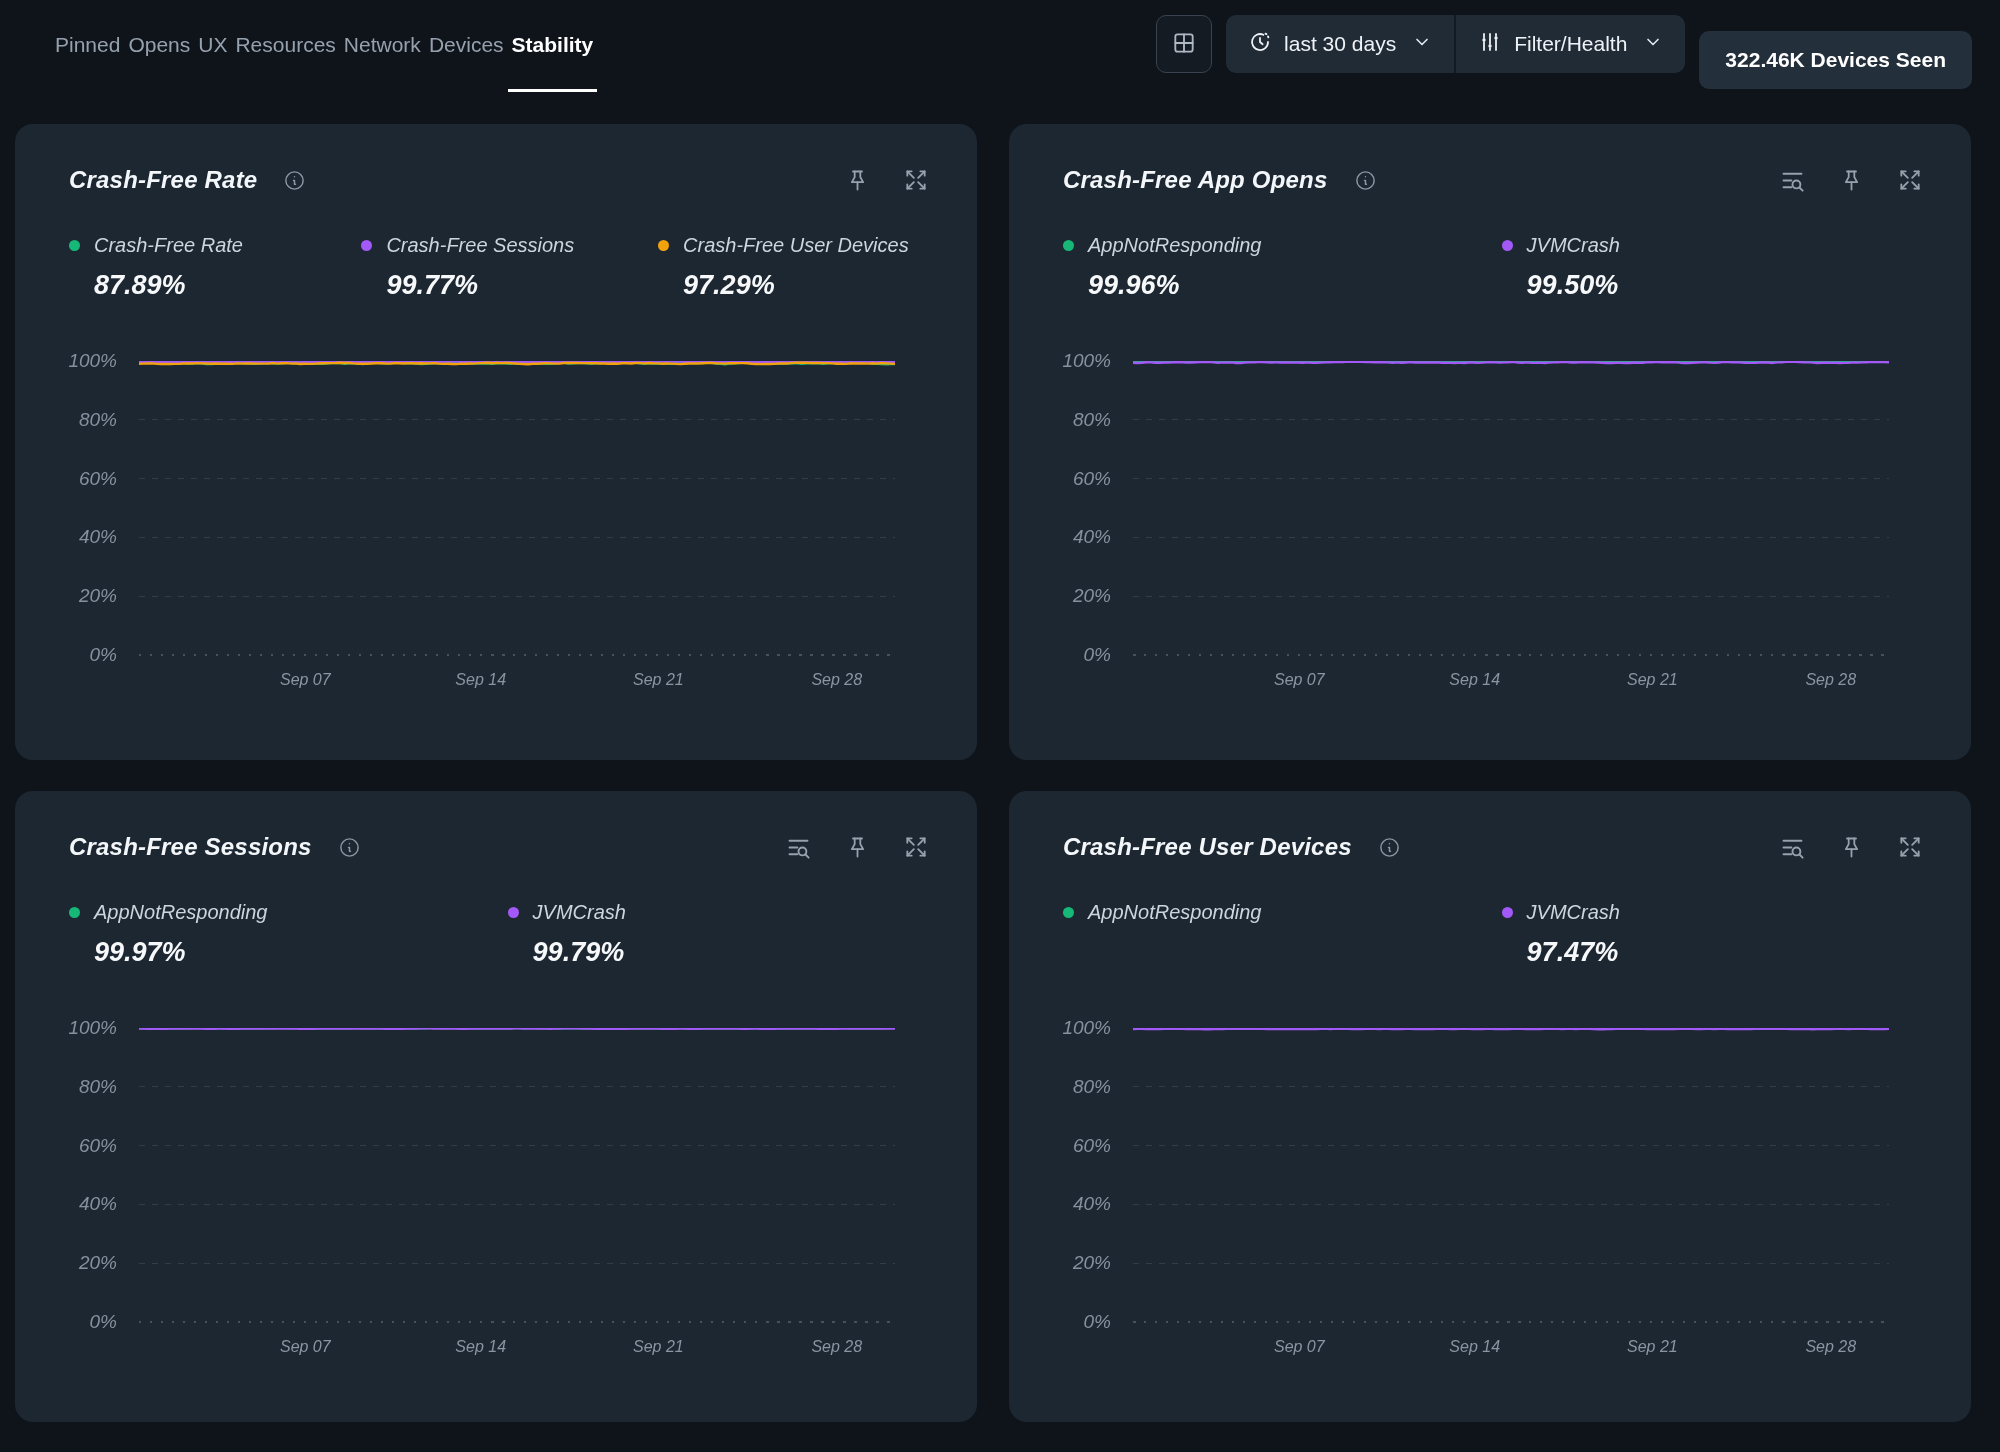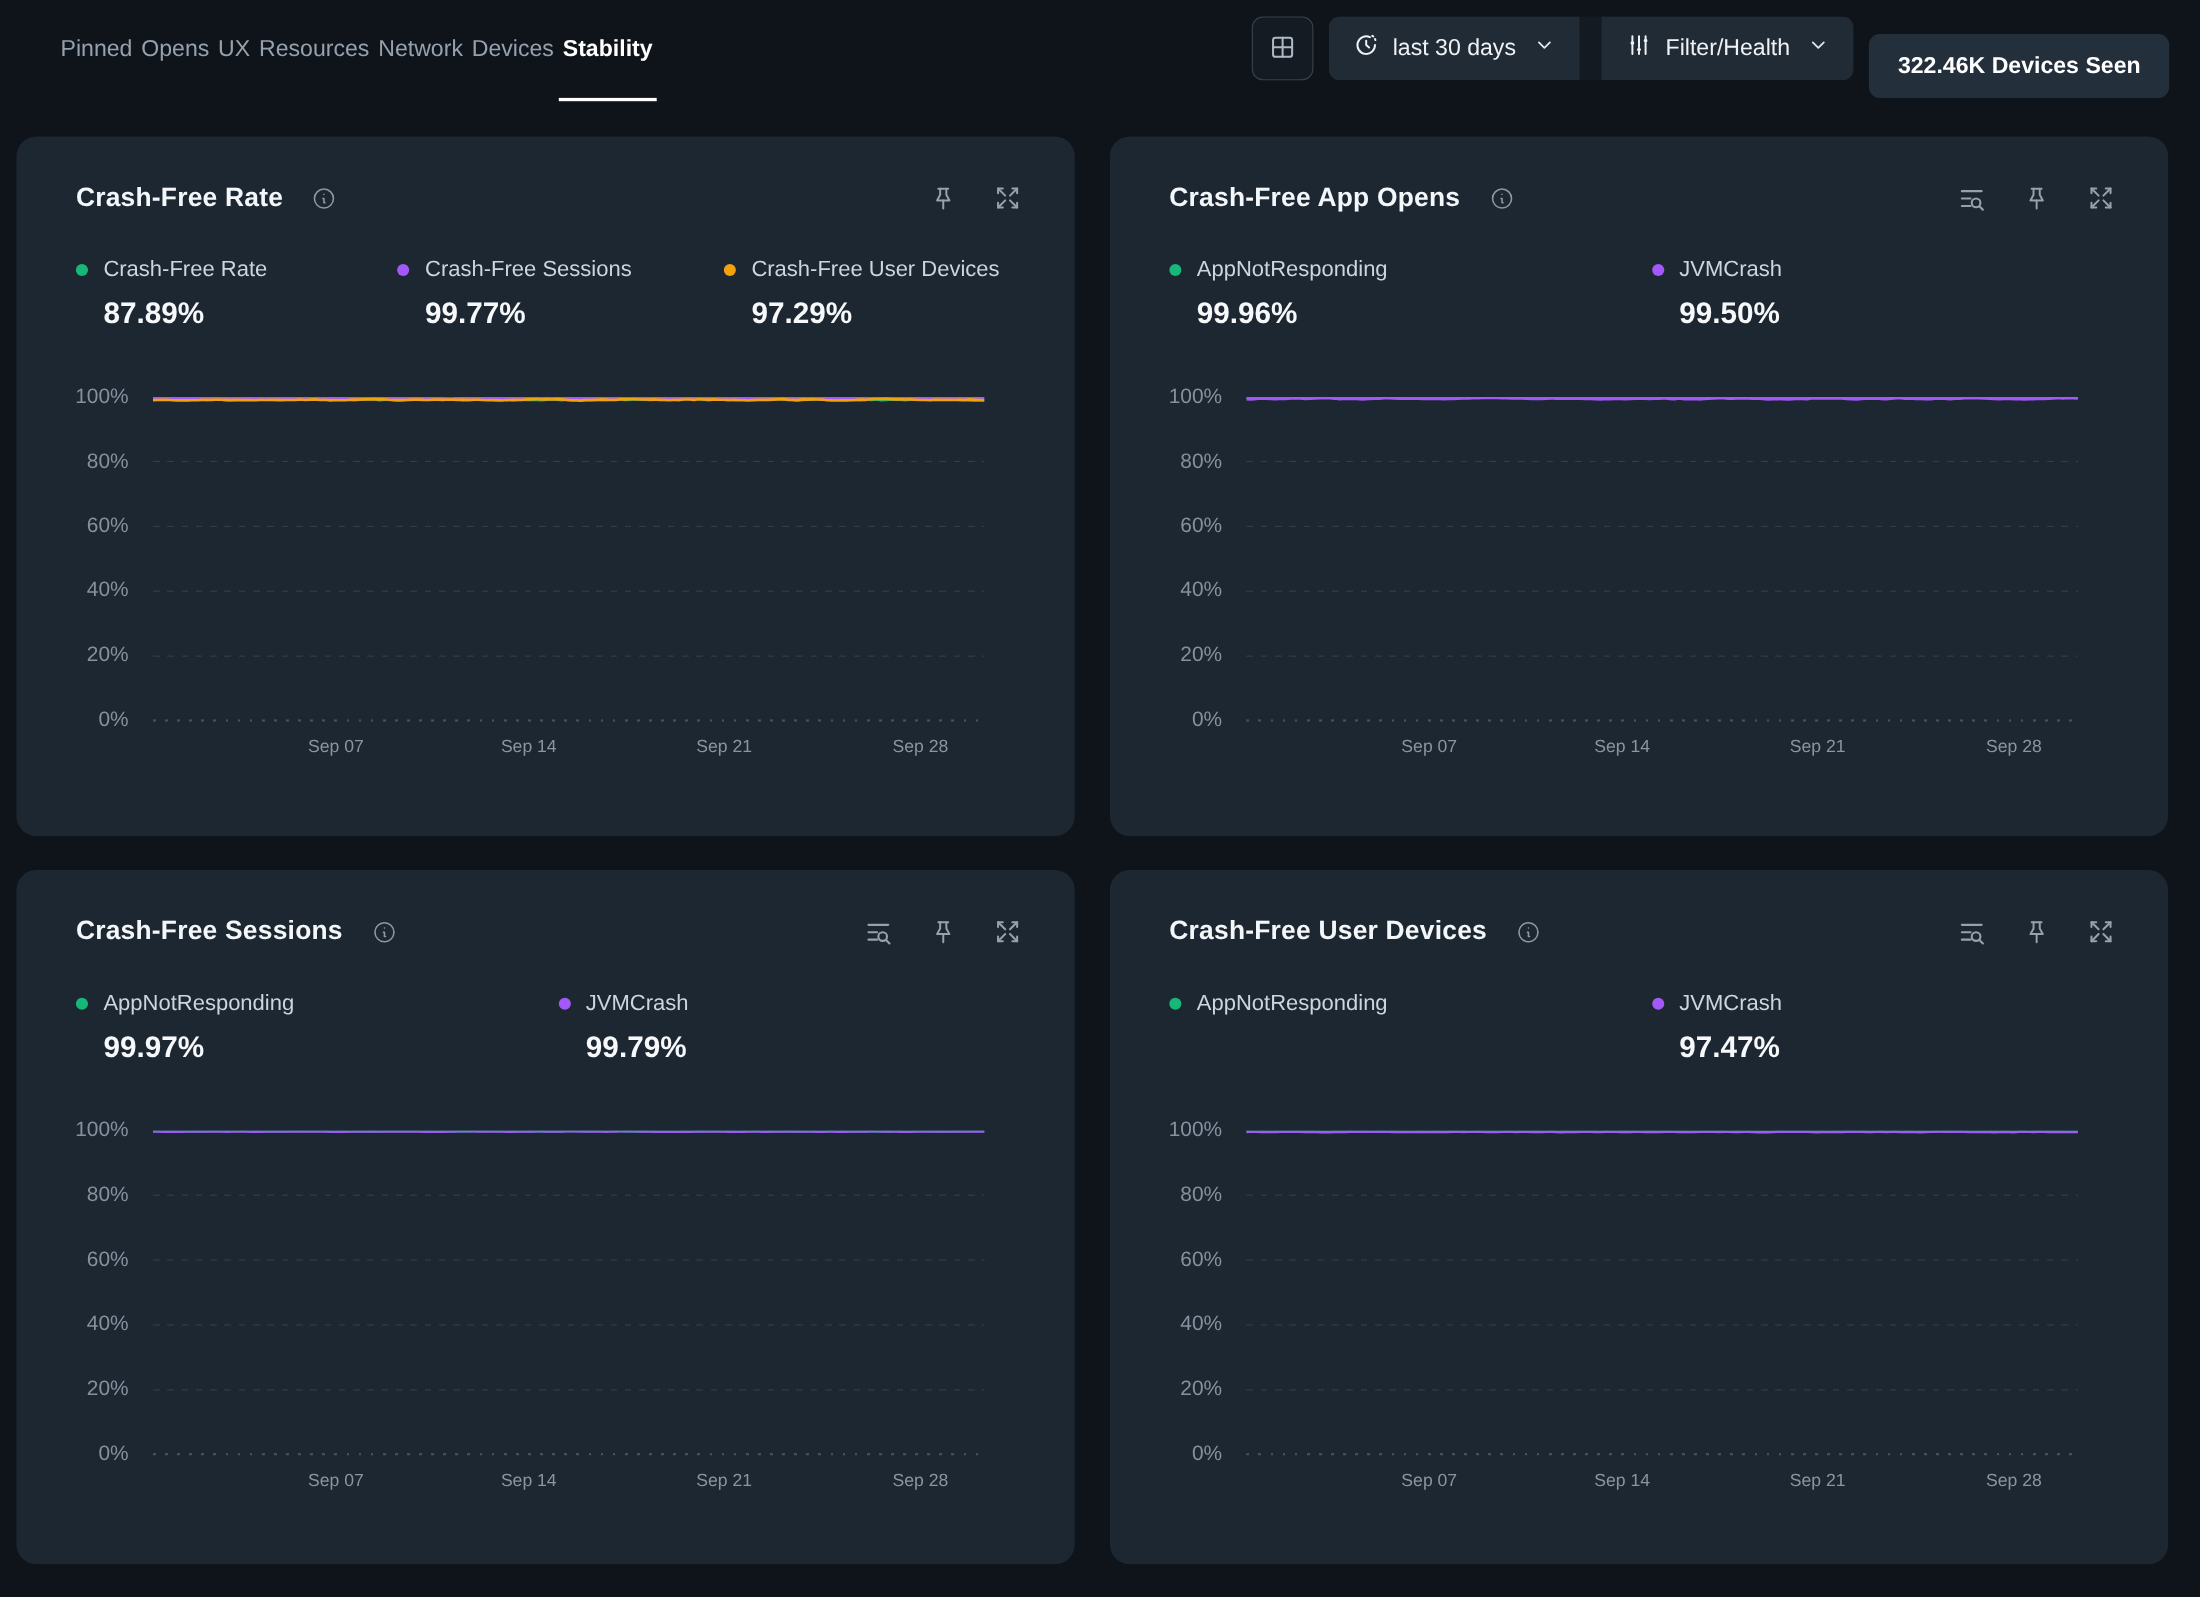--- a/index.html
+++ b/index.html
@@ -36,21 +36,21 @@
     display:flex; align-items:center; gap:14px; height:58px;
   }
   .icon-btn-square {
     width:56px; height:58px; border-radius:10px;
     border:1px solid #39434f; background:#141b23;
     display:flex; align-items:center; justify-content:center;
     color:#aeb9c5; cursor:pointer;
   }
   .pill {
     display:flex; height:58px; border-radius:10px; overflow:hidden;
-    background:#141a21; gap:20px;
+    background:#141a21; gap:2px;
   }
   .pill-section {
     display:flex; align-items:center; gap:12px;
     background:#212b36; padding:0 22px;
     font-size:21px; color:#eef2f6; cursor:pointer;
   }
   .pill-section .chev { margin-left:4px; color:#dfe5ec; }
   .badge {
     height:58px; border-radius:10px; background:#242f3c;
     display:flex; align-items:center; padding:0 26px;
@@ -64,20 +64,21 @@
     grid-template-rows:636px 631px;
     gap:31px 32px;
     padding:32px 29px 0 15px;
   }
   .panel {
     background:#1d2732;
     border-radius:18px;
     padding:40px 48px 0 54px;
     overflow:hidden;
     position:relative;
+    font-style:italic;
   }
   .panel-head { display:flex; align-items:center; justify-content:space-between; height:32px; }
   .panel-title-wrap { display:flex; align-items:center; gap:26px; }
   .panel-title { font-size:24px; font-weight:700; color:#f4f7fa; letter-spacing:.2px; }
   .info { color:#8d98a5; display:flex; cursor:pointer; }
   .panel-actions { display:flex; align-items:center; gap:32px; color:#96a1ae; }
   .panel-actions .act { cursor:pointer; display:flex; }
 
   
   .legend { display:grid; margin-top:38px; }

